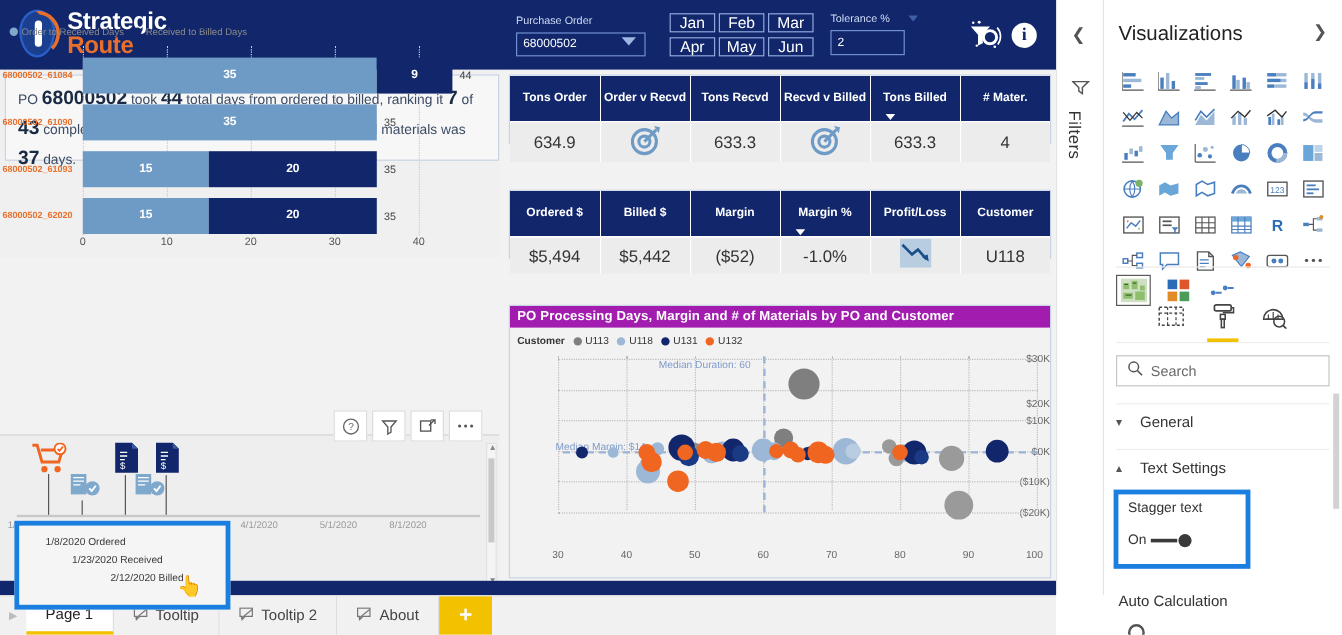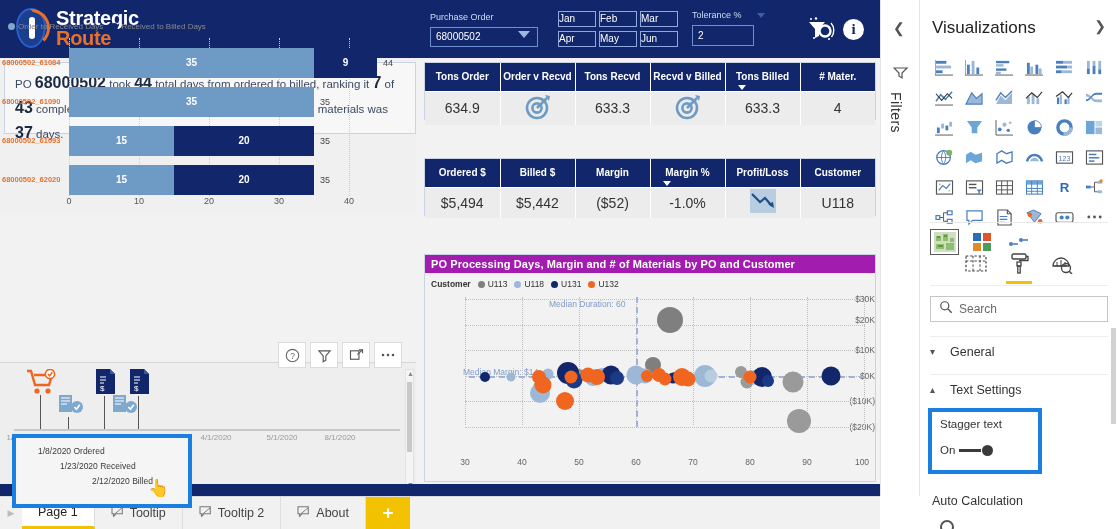--- a/index.html
+++ b/index.html
@@ -52,21 +52,21 @@
   #po-chevron { position:absolute; left:518px; top:31px; width:0;height:0;
     border-left:6px solid transparent;border-right:6px solid transparent;border-top:7px solid #9fb6e4; }
 
   #month-grid {
     position:absolute; left:558px; top:11px; width:124px; height:36px;
     display:grid; grid-template-columns: repeat(3, 38px); grid-template-rows: 16px 16px;
     gap: 4px 3px;
   }
   .month-btn {
     background:#12276b; border:1px solid #8fa8dd; color:#ffffff;
-    font-size:10px; text-align:left; line-height:14px; cursor:pointer;
+    font-size:13px; text-align:center; line-height:14px; cursor:pointer;
   }
 
   #tol-label { left: 692px; top: 10px; }
   #tol-input {
     position:absolute; left:692px; top:25px; width:62px; height:21px;
     background:#12276b; border:1px solid #6f8fd0; color:#ffffff;
     font-size:10px; padding-left:5px; line-height:19px;
   }
   #tol-chevron { position:absolute; left:757px; top:13px; width:0;height:0;
     border-left:4px solid transparent;border-right:4px solid transparent;border-top:5px solid #3f5ea8; }
@@ -138,21 +138,21 @@
   }
   .tt-line { padding-left:0; line-height:15px; }
   #cursor { position:absolute; left:148px; top:478px; z-index:8; font-size:17px; color:#1a1a1a; }
 
   
   #kpi1 { left:424px; top:62px; width:452px; height:58px; background:#ffffff; }
   #kpi2 { left:424px; top:158px; width:452px; height:58px; background:#ffffff; }
   .kpi-table { width:100%; border-collapse:collapse; table-layout:fixed; }
   .kpi-table th {
     background:#12276b; color:#ffffff; font-size:10px; font-weight:bold;
-    height:28px; border-right:1px solid #ffffff; position:relative;
+    height:38px; border-right:1px solid #ffffff; position:relative;
   }
   .kpi-table th:last-child { border-right:0; }
   .kpi-table td {
     background:#ececec; height:31px; text-align:center; font-size:14px; color:#333;
     border-right:1px solid #ffffff; border-top:1px solid #ffffff;
   }
   .kpi-table td:last-child { border-right:0; }
   .sort-caret { position:absolute; bottom:1px; left:50%; transform:translateX(-50%);
     width:0;height:0;border-left:4px solid transparent;border-right:4px solid transparent;border-top:5px solid #ffffff; }
   .sort-caret.lefty { left:22%; }
@@ -560,21 +560,21 @@
         </span>
         <span class="lg">
           <span class="lg-dot" style="background:#f0651f"></span>
           <span>U132</span>
         </span>
       </div>
 
       <div id="sc-plot">
 
         <div class="yt" style="top:6px">$30K</div>
-        <div class="yt" style="top:27px">$20K</div>
+        <div class="yt" style="top:43px">$20K</div>
         <div class="yt" style="top:57.2px">$10K</div>
         <div class="yt" style="top:82.8px">$0K</div>
         <div class="yt" style="top:108.4px">($10K)</div>
         <div class="yt" style="top:134px">($20K)</div>
 
         <div class="hgrid" style="top:6px"></div>
         <div class="hgrid" style="top:31.6px"></div>
         <div class="hgrid" style="top:57.2px"></div>
         <div class="hgrid" style="top:82.8px"></div>
         <div class="hgrid" style="top:108.4px"></div>

